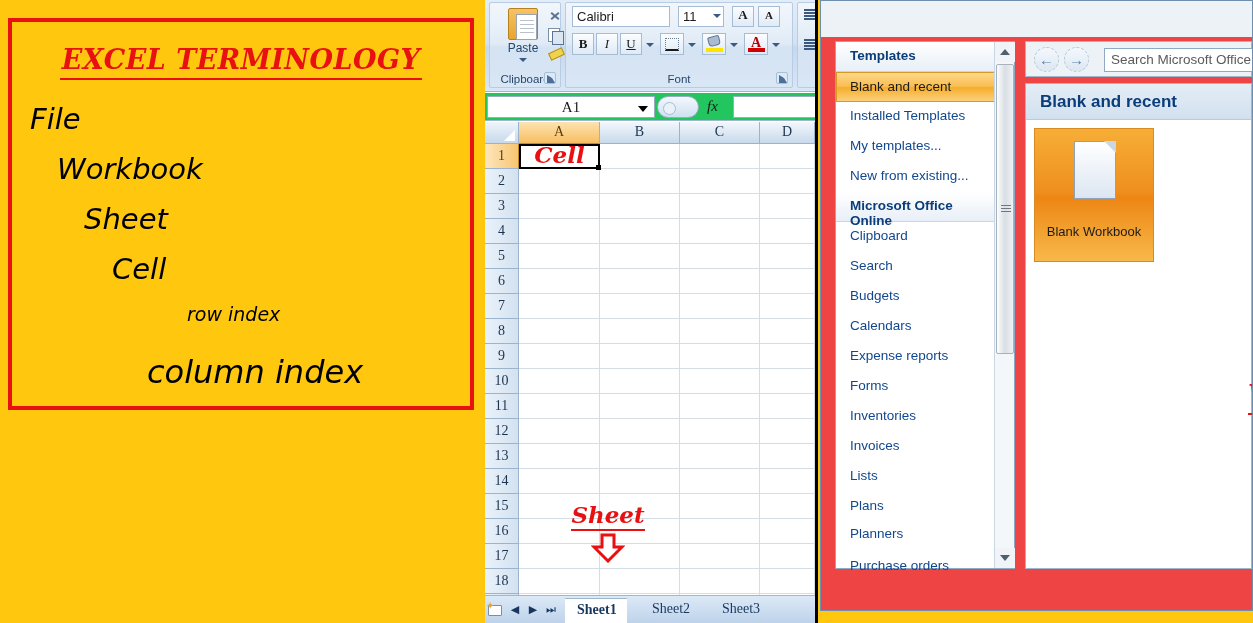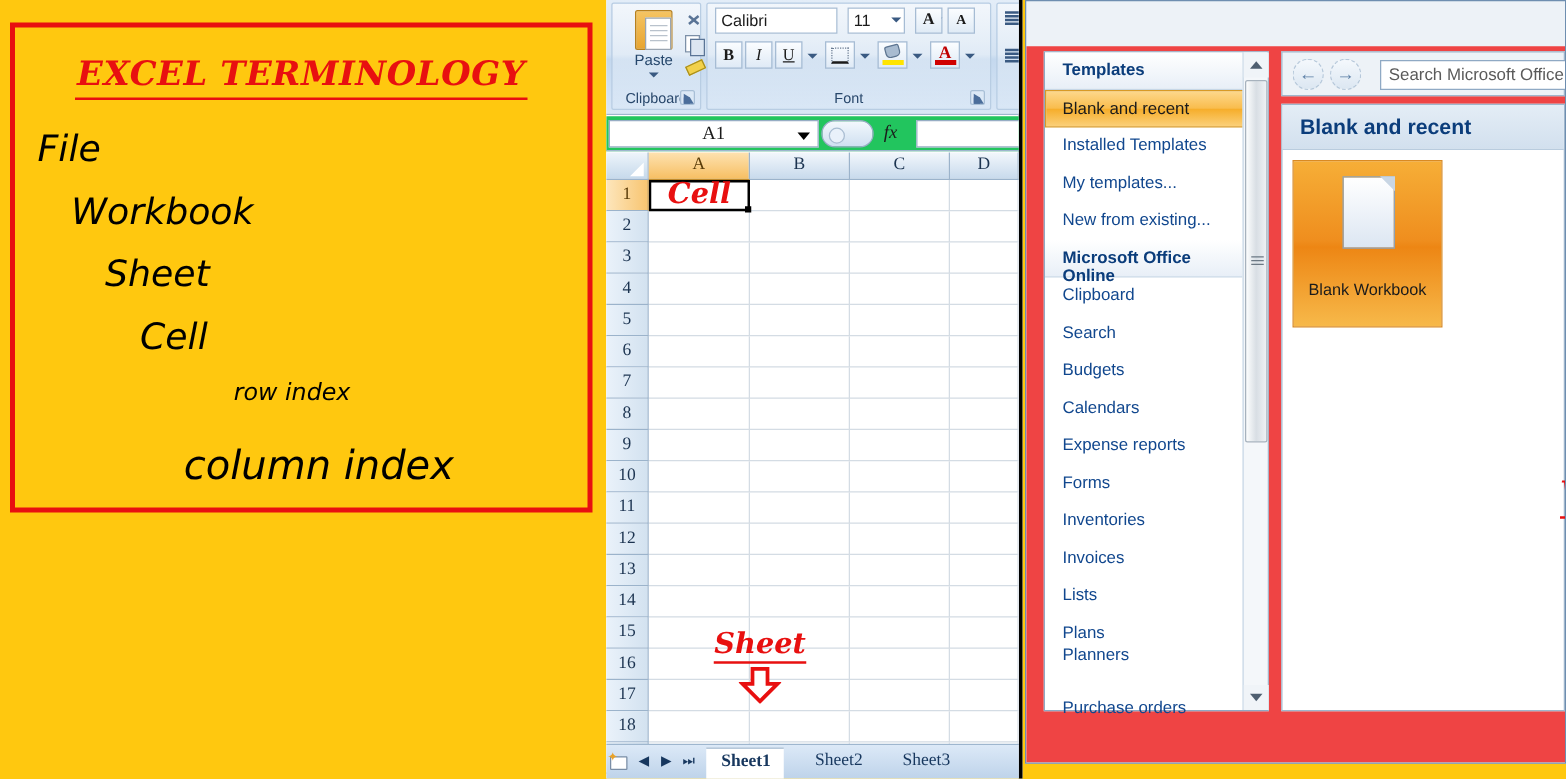--- a/index.html
+++ b/index.html
@@ -673,21 +673,21 @@
           <div class="tpl-item" style="top: 180px;">Clipboard</div>
           <div class="tpl-item" style="top: 210px;">Search</div>
           <div class="tpl-item" style="top: 240px;">Budgets</div>
           <div class="tpl-item" style="top: 270px;">Calendars</div>
           <div class="tpl-item" style="top: 300px;">Expense reports</div>
           <div class="tpl-item" style="top: 330px;">Forms</div>
           <div class="tpl-item" style="top: 360px;">Inventories</div>
           <div class="tpl-item" style="top: 390px;">Invoices</div>
           <div class="tpl-item" style="top: 420px;">Lists</div>
           <div class="tpl-item" style="top: 450px;">Plans</div>
-          <div class="tpl-item" style="top: 468px;">Planners</div>
+          <div class="tpl-item" style="top: 478px;">Planners</div>
           <div class="tpl-item" style="top: 510px;">Purchase orders</div>
         </div>
       <div id="templates-scrollbar">
         <div class="sb-arrow up">
           <div class="sb-tri up"></div>
         </div>
         <div id="templates-sb-thumb">
           <div id="templates-sb-grip">
             <span></span>
               <span></span>

